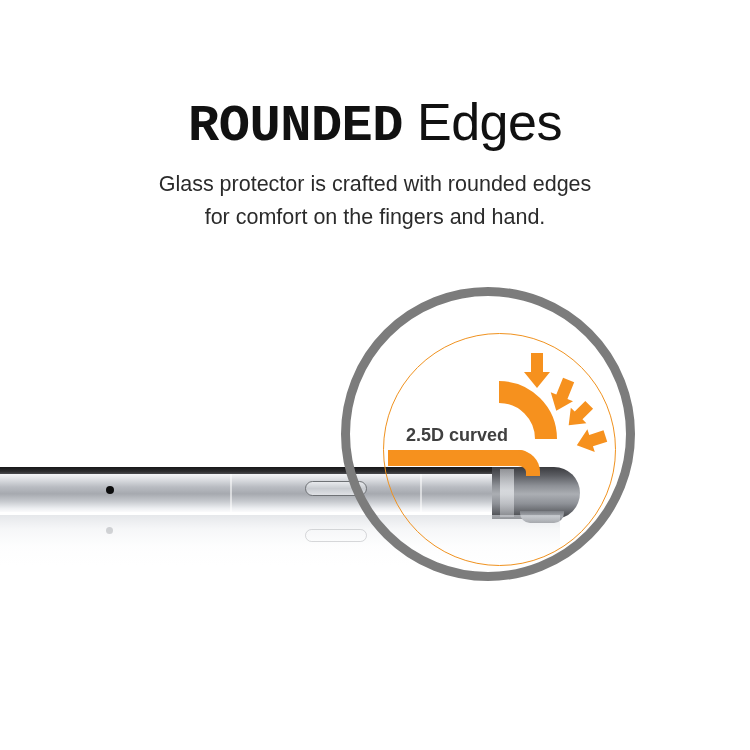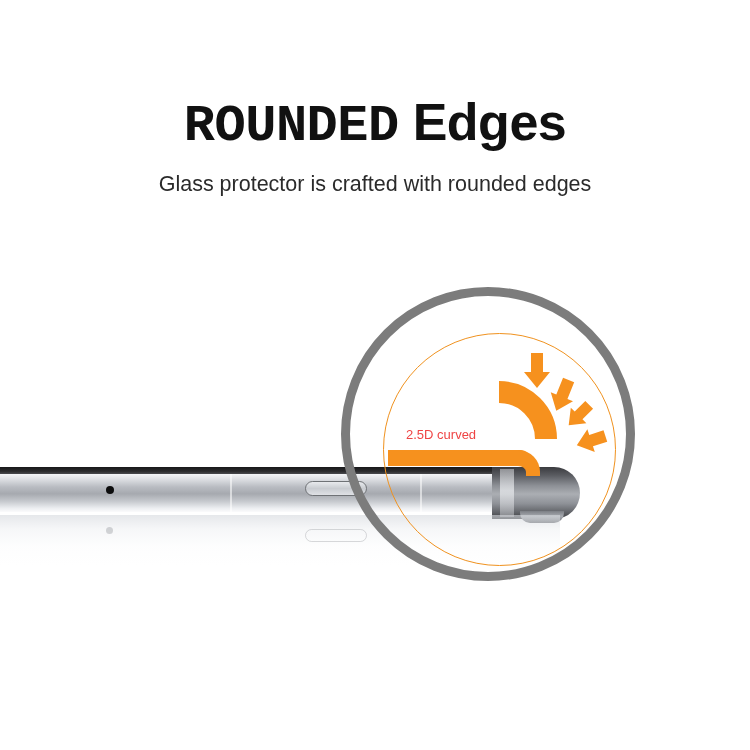--- a/index.html
+++ b/index.html
@@ -32,21 +32,21 @@
     line-height: 60px;
     color: #111111;
     letter-spacing: -0.5px;
     white-space: nowrap;
   }
   .headline .strong {
     font-weight: 700;
     font-family: Liberation Mono, monospace;
   }
   .headline .light {
-    font-weight: 700;
+    font-weight: 400;
   }
 
   .subhead {
     position: absolute;
     left: 0;
     top: 168px;
     width: 750px;
     text-align: center;
     font-size: 21.5px;
     line-height: 33px;
@@ -259,38 +259,39 @@
     width: 750px;
     height: 750px;
     pointer-events: none;
   }
 
   
   .label-25d {
     position: absolute;
     left: 406px;
     top: 424px;
-    font-size: 13px;
+    font-size: 18px;
     line-height: 22px;
-    color: #ef4444;
-    font-weight: 400;
+    color: #404040;
+    font-weight: 700;
     white-space: nowrap;
   }
 </style>
 </head>
 <body>
 
 <div id="stage">
 
   <div class="headline">
     <span class="strong">ROUNDED</span><span class="light"> Edges</span>
   </div>
 
   <div class="subhead">
     <span class="line">Glass protector is crafted with rounded edges</span>
+    <span class="line">for comfort on the fingers and hand.</span>
   </div>
 
   <div class="phone-scene">
     <div class="phone-screenline"></div>
     <div class="phone-body"></div>
     <div class="phone-seam" style="left:230px;"></div>
     <div class="phone-seam" style="left:420px;"></div>
     <div class="phone-cap"></div>
     <div class="phone-cap-band"></div>
     <div class="phone-cap-foot"></div>

